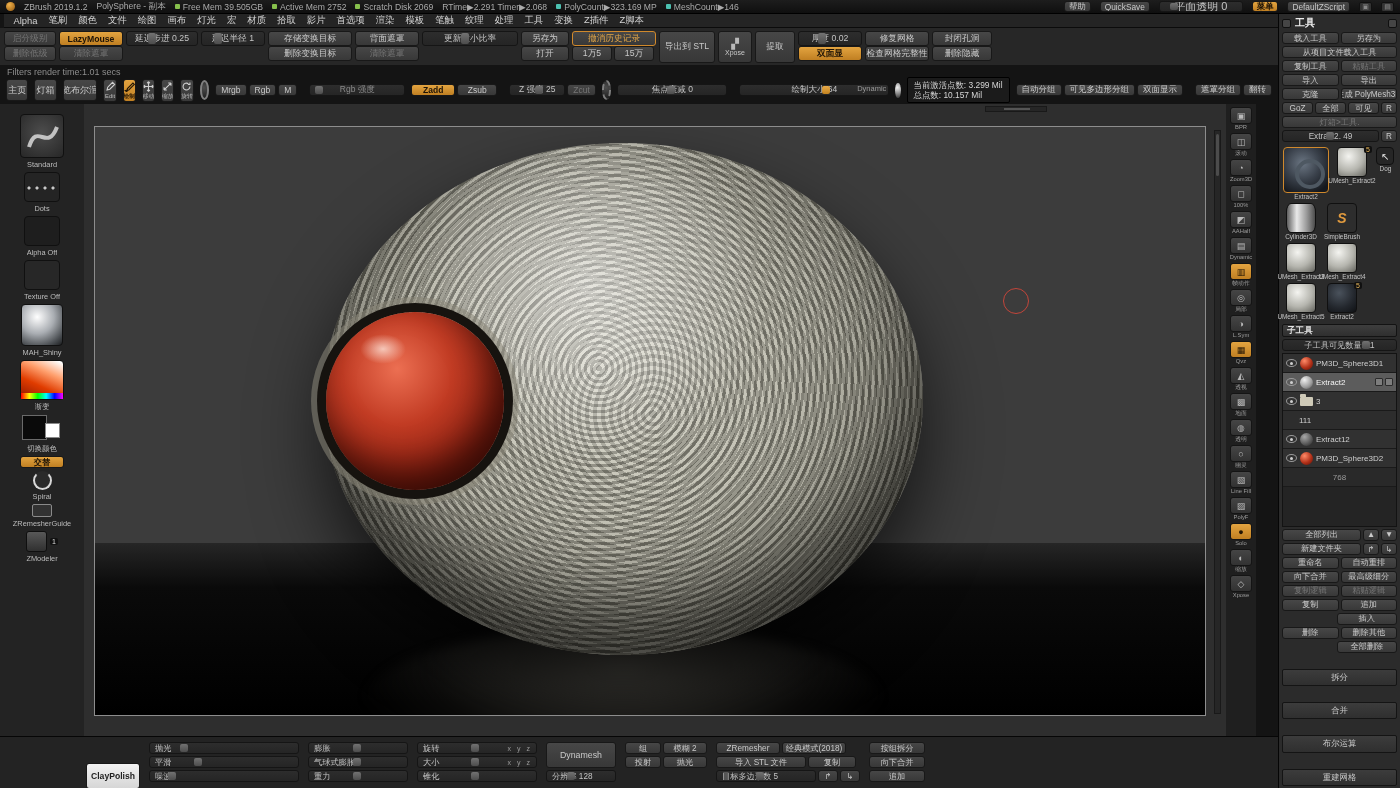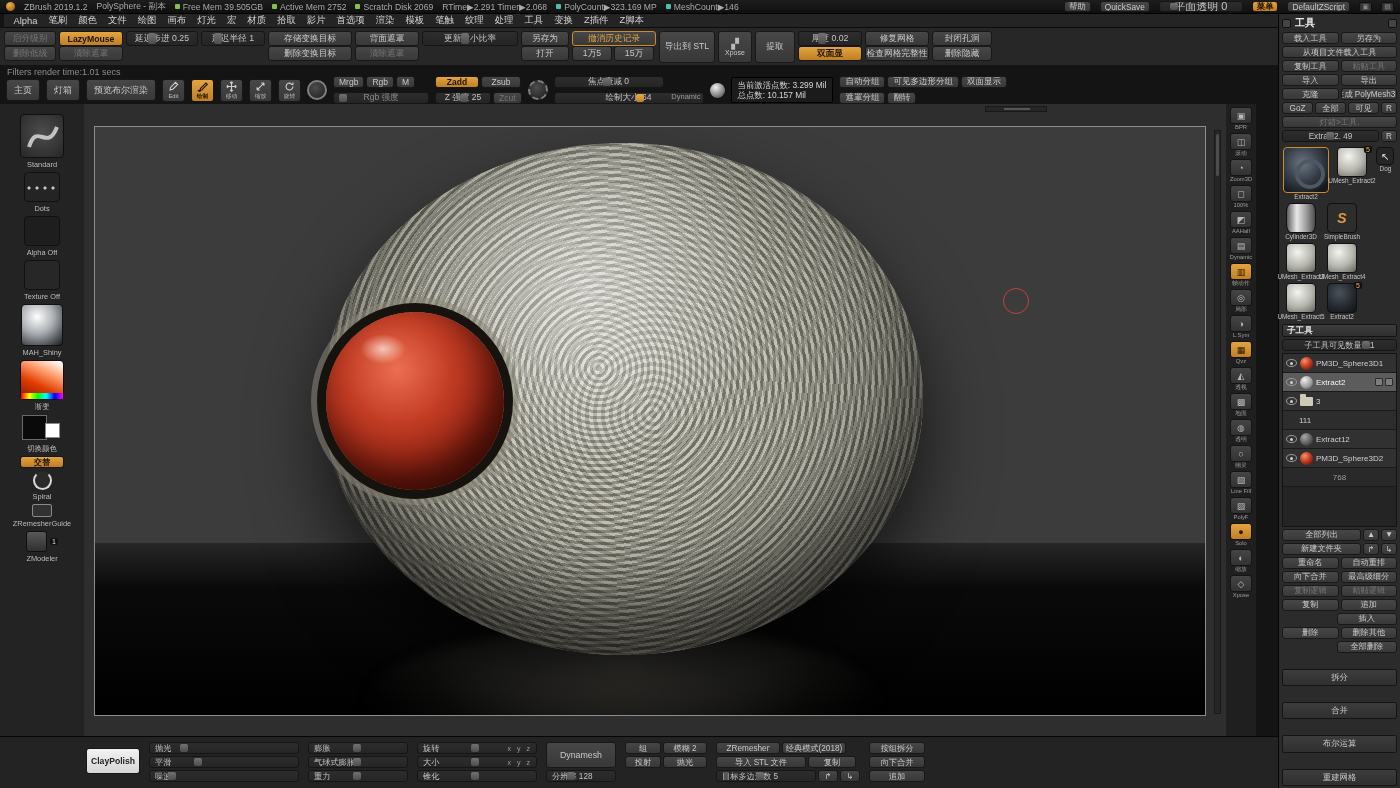--- a/index.html
+++ b/index.html
@@ -55,21 +55,21 @@
 
   
   .toolbar2{position:absolute;left:0;top:76px;width:1278px;height:28px;display:flex;align-items:center;gap:6px;padding:0 6px}
   .t2btn{height:22px;font-size:9px;padding:0 7px}
   .ticon{width:23px;height:23px;display:flex;flex-direction:column;align-items:center;justify-content:center;gap:1px}
   .ticon .tl{font-size:5.8px;line-height:6px;color:#bdbdbd}
   .ticon.acc .tl{color:#231504}
   .ticon svg{width:11px;height:11px;stroke:#cfcfcf;fill:none;stroke-width:1.6}
   .ticon.acc svg{stroke:#241705}
   .ringicon{width:20px;height:20px;border-radius:50%;border:2px solid #808080;background:radial-gradient(circle at 40% 35%,#4d4d4d,#1e1e1e)}
-  .t2col{display:flex;flex-direction:column;gap:4px}
+  .t2col{display:flex;flex-direction:row;gap:12px}
   .t2col .row{display:flex;gap:2px}
   .t2sm{height:12px;font-size:8.5px;padding:0 5px}
   .dyntag{position:absolute;right:3px;font-size:7.5px;color:#9a9a9a}
   .statsbox{background:#1b1b1b;border:1px solid #000;border-radius:2px;padding:2px 6px;font-size:8.4px;line-height:10px;color:#d6d6d6;white-space:nowrap}
   .minisphere{width:15px;height:15px;border-radius:50%;background:radial-gradient(circle at 38% 30%,#f0f0f0,#8a8a8a 55%,#303030)}
 
   
   .sidebar{position:absolute;left:0;top:104px;width:84px;height:632px;background:#232323;display:flex;flex-direction:column;
     align-items:center;gap:3px;padding-top:10px}
   .sb-label{font-size:7.4px;color:#bdbdbd;text-align:center;line-height:8px;max-width:82px;overflow:hidden;white-space:nowrap}
@@ -173,21 +173,21 @@
     display:flex;align-items:center;justify-content:center;font-size:8.4px}
 
   
   .btray{position:absolute;left:0;top:736px;width:1278px;height:52px;background:#232323;border-top:1px solid #060606;
     display:flex;gap:9px;padding:5px 0 5px 86px;align-items:flex-start}
   .btcol{display:flex;flex-direction:column;gap:2px}
   .btrow{display:flex;gap:2px}
   .btb{height:12px;font-size:8.2px}
   .btsl{height:12px;font-size:8.2px;justify-content:flex-start;padding-left:5px}
   .btsl .ax{margin-left:auto;padding-right:4px;font-size:7px;color:#9a9a9a;letter-spacing:2px}
-  .cp{width:54px;height:26px;font-size:8.6px;margin-top:6px}
+  .cp{width:54px;height:26px;font-size:8.6px;margin-top:21px}
   .dmbtn{width:70px;height:26px;font-size:8.8px}
 </style>
 </head>
 <body>
 
 <div class="titlebar">
   <span class="logo"></span>
   <span>ZBrush 2019.1.2</span>
   <span>PolySphere - 副本</span>
   <span class="tstat">

